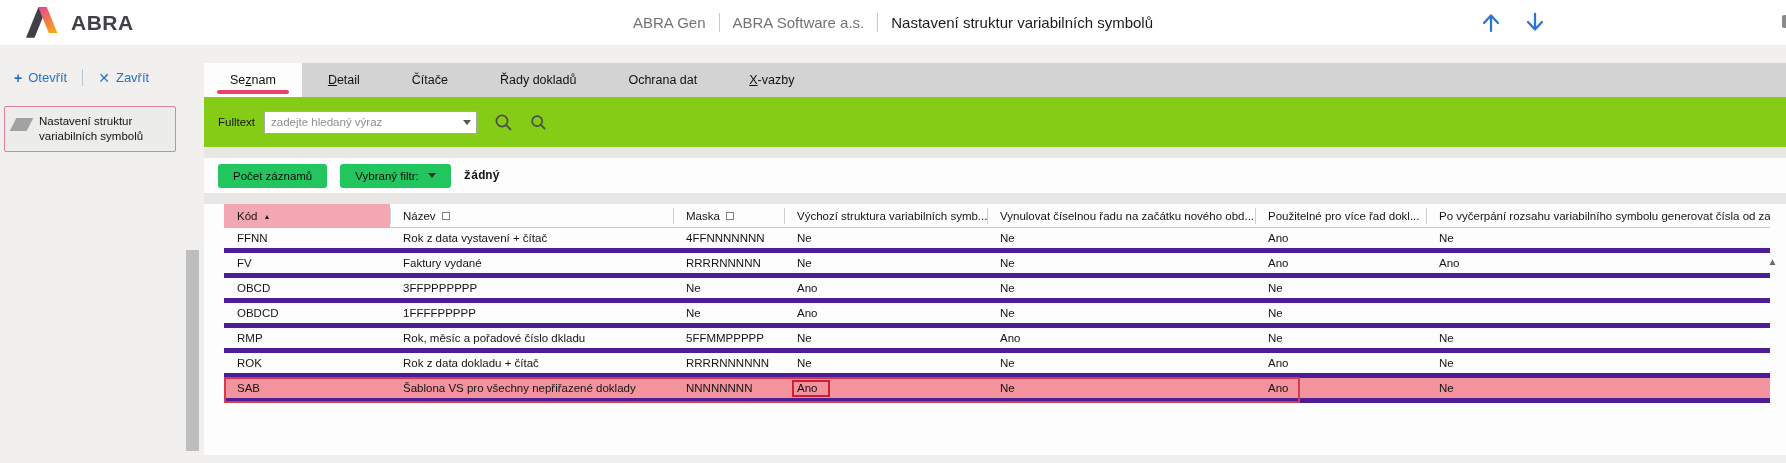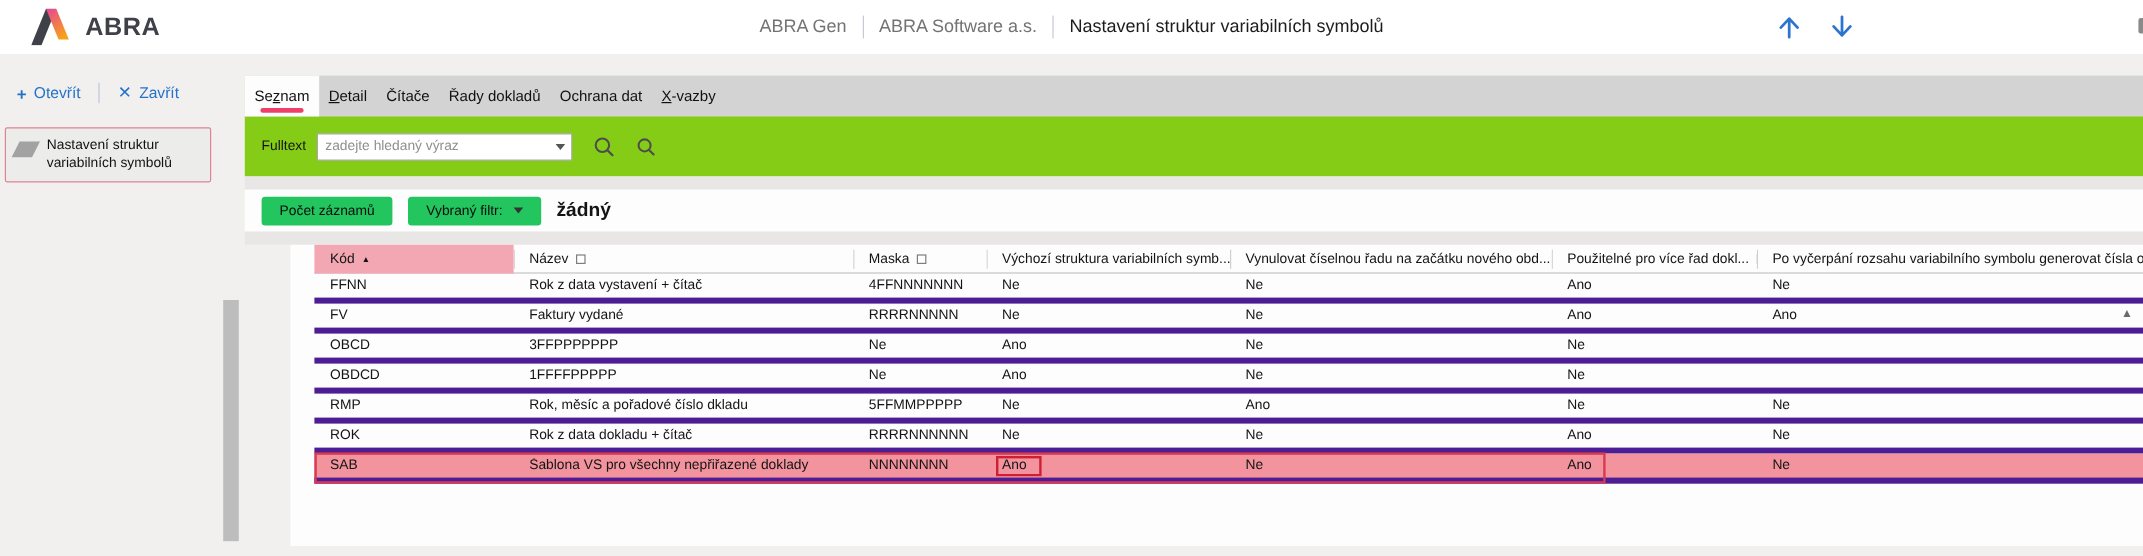--- a/index.html
+++ b/index.html
@@ -26,44 +26,44 @@
   .side-link .glyph { font-size:14px; font-weight:bold; }
   .side-sep { width:1px; height:17px; background:#b9c6da; margin:0 15px; }
   .side-card { margin:8px 6px 0 4px; background:#ececeb; border:1px solid #df8292; border-radius:2px; padding:7px 6px 7px 8px; display:flex; gap:9px; align-items:flex-start; }
   .pgram { width:17px; height:13px; background:#a2a2a2; transform:skewX(-27deg); margin-top:4px; flex:0 0 auto; }
   .side-card-label { font-size:11.5px; line-height:1.3; color:#111; }
 
   .content { position:absolute; left:204px; top:18px; right:0; bottom:0; }
 
   
   .tabbar { height:34px; background:#d3d3d3; display:flex; }
-  .tab { position:relative; height:34px; line-height:34px; padding:0 8px; font-size:12.5px; color:#111; cursor:pointer; white-space:nowrap; }
+  .tab { position:relative; height:34px; line-height:34px; padding:0 26px; font-size:12.5px; color:#111; cursor:pointer; white-space:nowrap; }
   .tab.active { background:#fdfdfd; }
   .tab.active::after { content:""; position:absolute; left:13px; right:13px; bottom:3px; height:4px; background:#ee4068; border-radius:2px; }
   .tab u { text-decoration:underline; }
 
   
   .ft-row { height:50px; background:#84cc16; display:flex; align-items:center; padding-left:14px; }
   .ft-label { font-size:11.5px; margin-right:9px; }
   .ft-input-wrap { position:relative; width:213px; }
   .ft-input { width:213px; height:23px; border:1px solid #a8a8a8; border-radius:1px; font-size:11.5px; padding:0 22px 0 6px; font-family:inherit; background:#fff; color:#111; }
   .ft-input::placeholder { color:#8f8f8f; }
   .ft-caret { position:absolute; right:6px; top:9px; width:0; height:0; border-left:4px solid transparent; border-right:4px solid transparent; border-top:5px solid #555; pointer-events:none; }
   .mag { margin-left:17px; cursor:pointer; display:flex; }
 
   .gap { height:11px; background:#e8e7e6; }
 
   
   .tool-row { height:35px; background:#fdfdfd; display:flex; align-items:center; padding-left:14px; gap:13px; }
   .blue-btn { background:#22c55e; border:none; border-radius:3px; height:24px; padding:0 15px; font-size:11.5px; font-family:inherit; color:#0c0c0c; display:flex; align-items:center; gap:9px; cursor:pointer; }
   .blue-btn .dd { width:0; height:0; border-left:4px solid transparent; border-right:4px solid transparent; border-top:5px solid #333; }
-  .filter-val { font-size:16px; font-weight:bold; }
-
-  
-  .table-area { position:relative; height:251px; background:#fdfdfd; padding-left:20px;margin-left:38px; }
+  .filter-val { font-size:12px; font-weight:bold;font-family:Liberation Mono, monospace; }
+
+  
+  .table-area { position:relative; height:251px; background:#fdfdfd; padding-left:20px; }
   .grid { width:1546px; }
   .thead { display:grid; grid-template-columns:166px 283px 111px 203px 268px 171px minmax(0,1fr); height:24px; border-bottom:1px solid #c6c6c6; align-items:center; }
   .th { position:relative; font-size:11.5px; padding:0 6px 0 13px; white-space:nowrap; overflow:hidden; display:flex; align-items:center; height:24px; cursor:pointer; }
   .th:not(:first-child)::before { content:""; position:absolute; left:0; top:4px; bottom:4px; width:1px; background:#cfcfcf; }
   .th-pink { background:#f3a7b3; }
   .sort { font-size:7px; margin-left:6px; color:#111; }
   .colbox { width:8px; height:8px; border:1px solid #7e7e7e; background:#fff; margin-left:6px; flex:0 0 auto; }
   .trow { position:relative; display:grid; grid-template-columns:166px 283px 111px 203px 268px 171px minmax(0,1fr); height:25px; border-bottom:5px solid #4c1d95; align-items:center; cursor:pointer; }
   .td { font-size:11.5px; padding:0 6px 0 13px; white-space:nowrap; overflow:hidden; }
   .trow.hl { background:#f2939e; }

